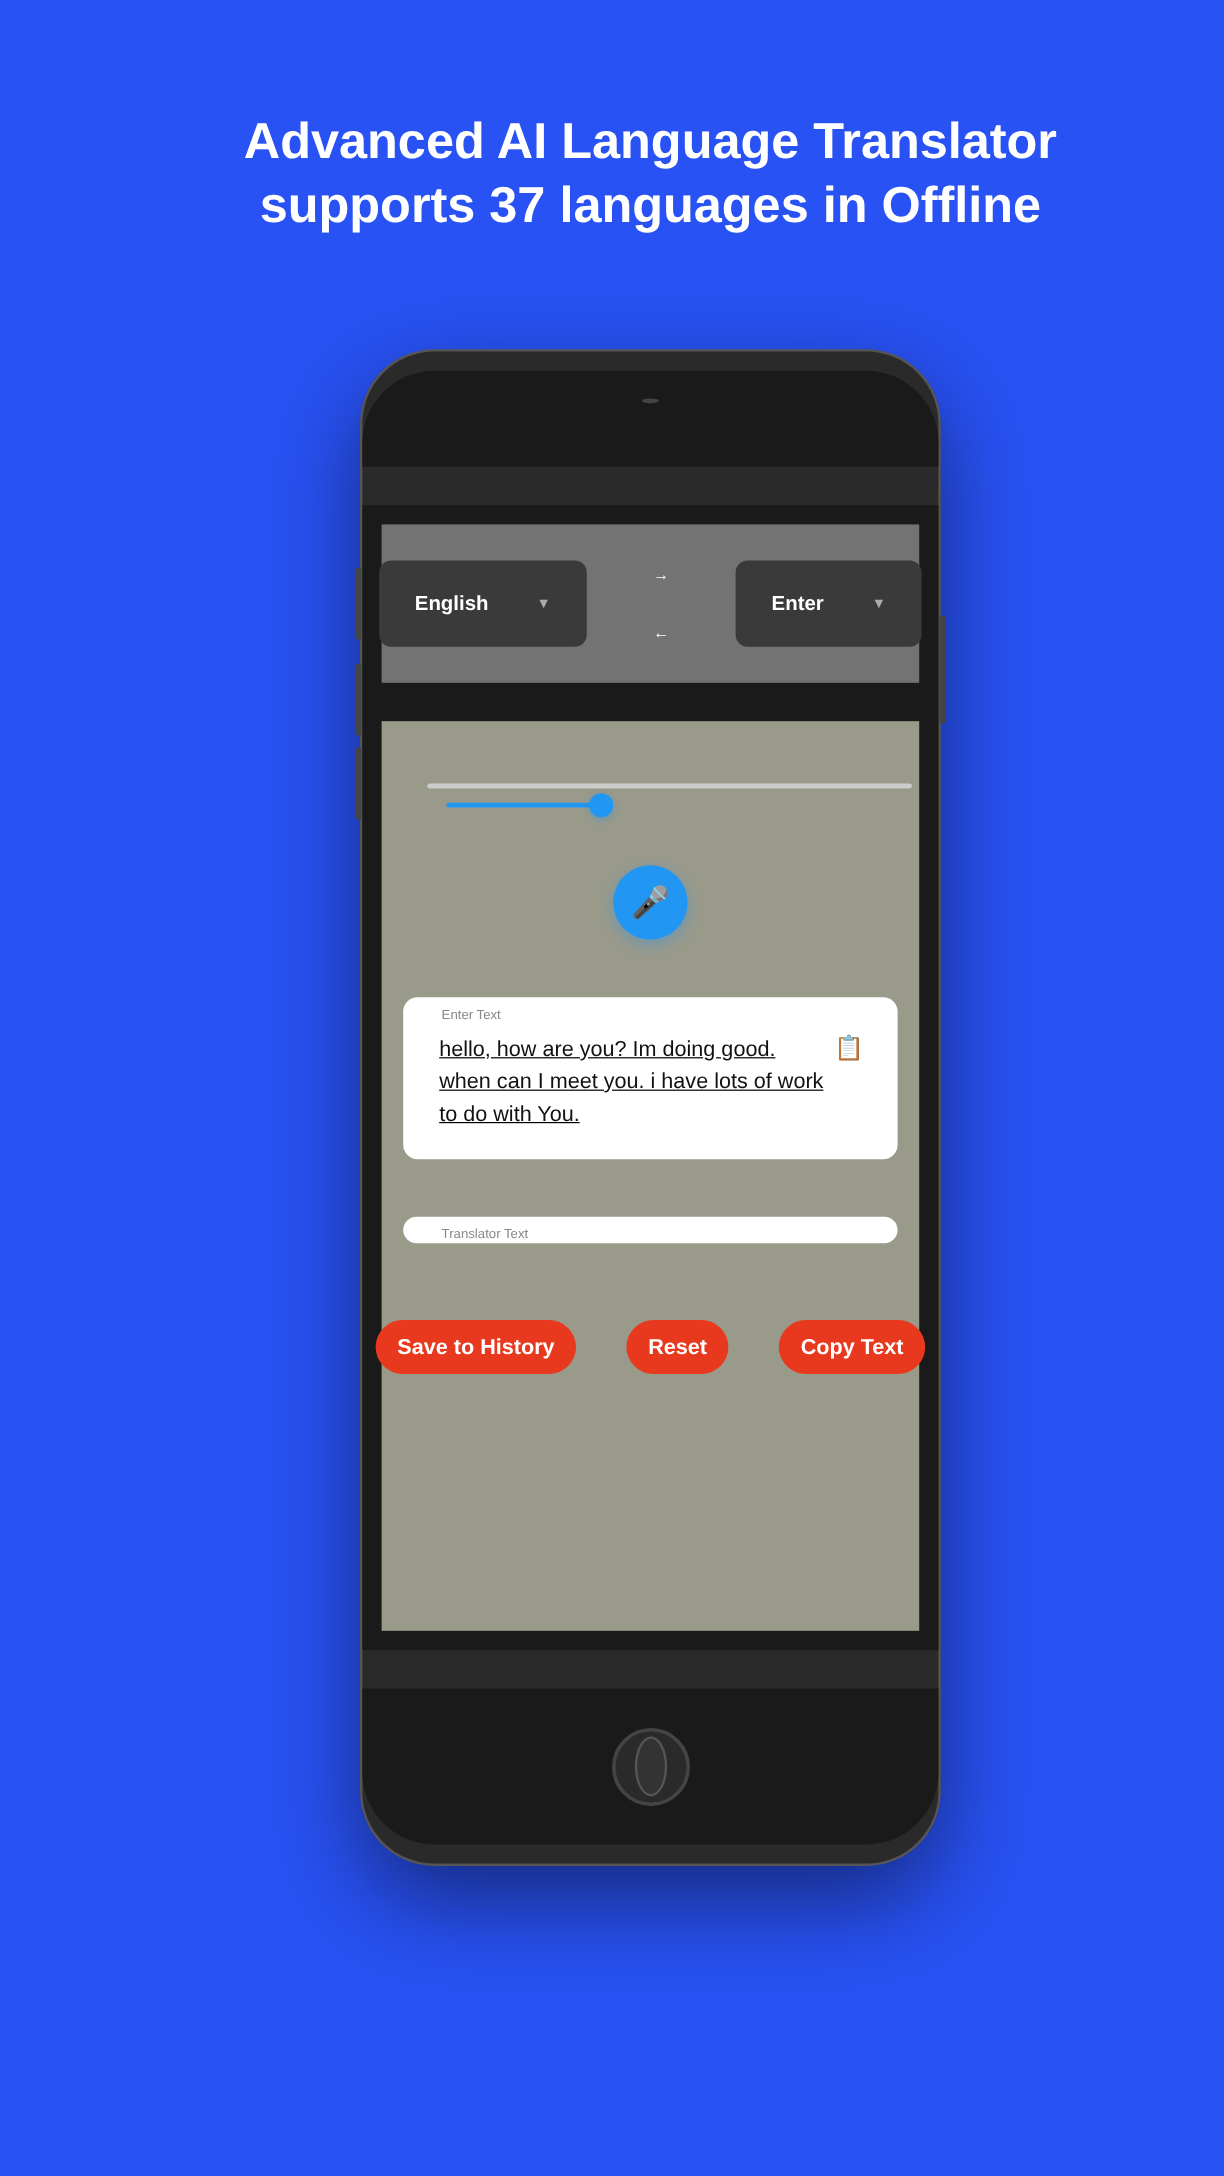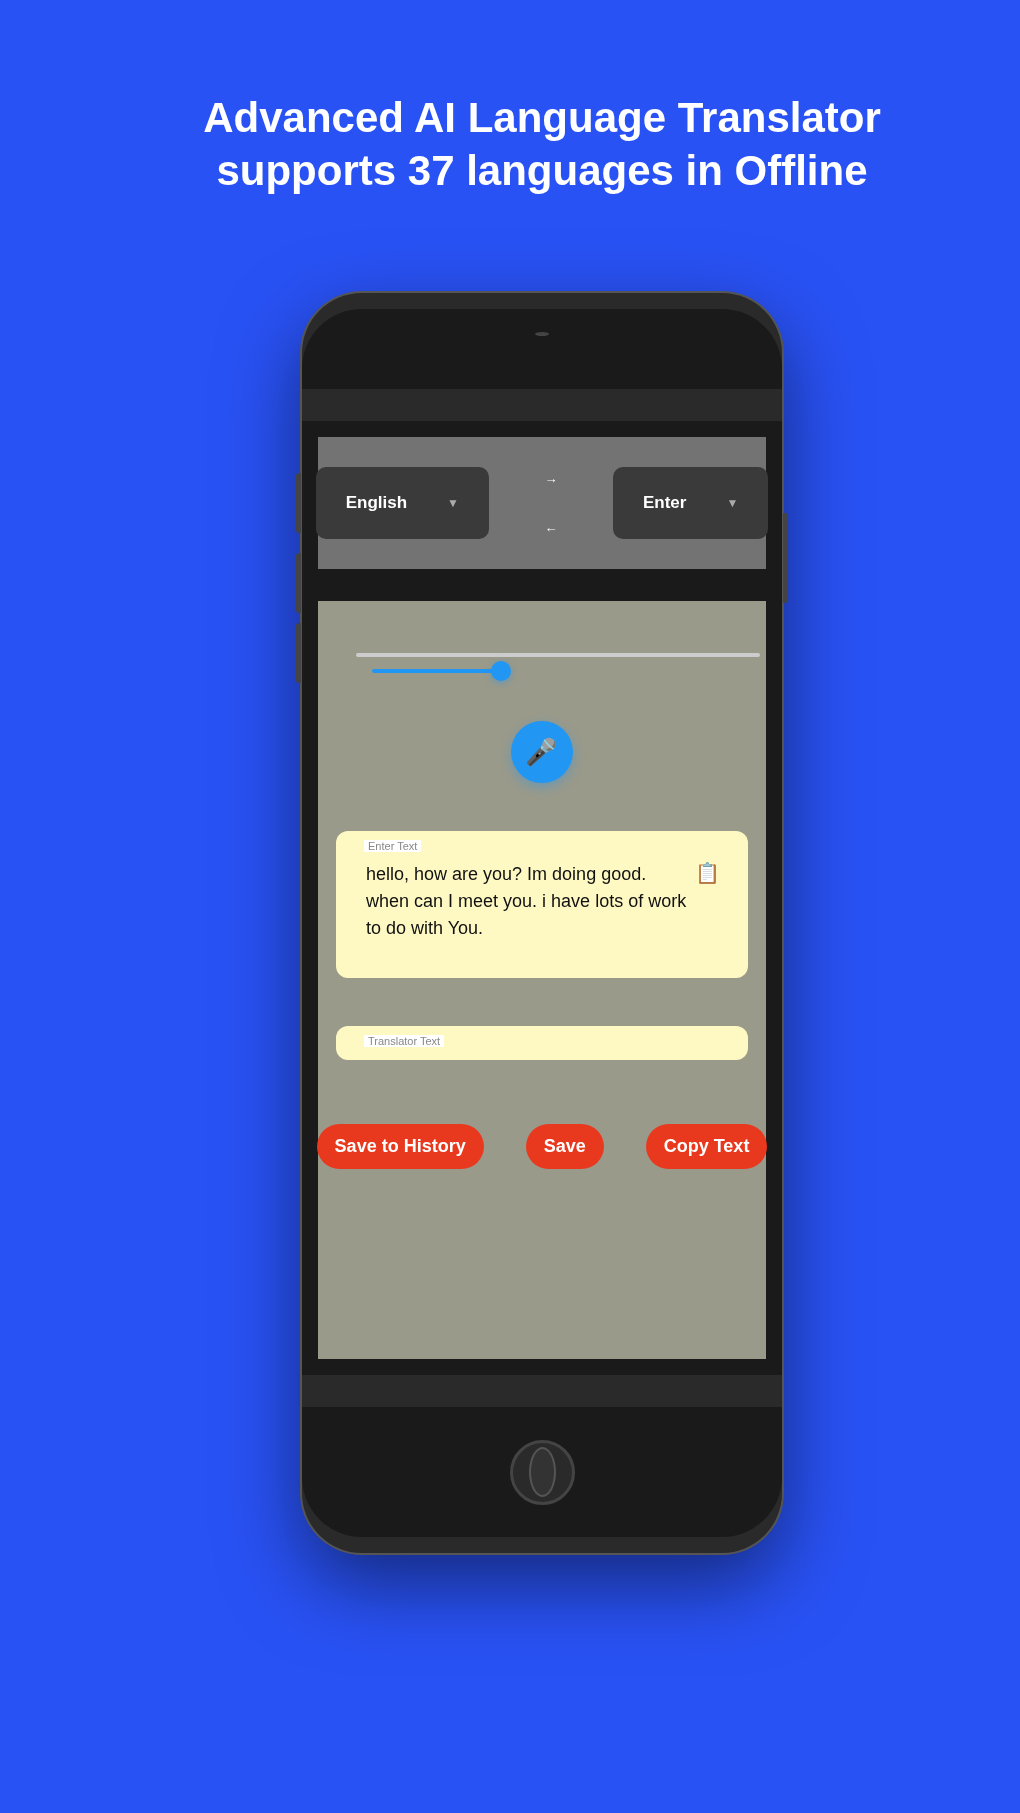--- a/index.html
+++ b/index.html
@@ -206,24 +206,25 @@
       justify-content: center;
       cursor: pointer;
       box-shadow: 0 4px 12px rgba(33,150,243,0.4);
       color: white;
       font-size: 26px;
     }
 
     
     .text-box {
       width: 100%;
-      background: #fef9c3;
+      background: #ffffff;
       border-radius: 12px;
-      padding: 14px 14px 20px 14px;
+      padding: 14px 14px 8px 14px;
       position: relative;
+      text-decoration: underline;
     }
 
     .text-box-label {
       font-size: 11px;
       color: #888;
       position: absolute;
       top: -7px;
       left: 12px;
       background: #ffffff;
       padding: 0 4px;
@@ -348,21 +349,21 @@
         <div class="text-box-content">hello, how are you? Im doing good. when can I meet you. i have lots of work to do with You.</div>
         <span class="clipboard-icon">📋</span>
       </div>
 
       <div class="text-box text-box-translated">
         <span class="text-box-label">Translator Text</span>
       </div>
 
       <div class="action-buttons">
         <button class="action-btn">Save to History</button>
-        <button class="action-btn">Save</button>
+        <button class="action-btn">Reset</button>
         <button class="action-btn">Copy Text</button>
       </div>
 
     </div>
   </div>
 
   <div class="phone-bottom">
     <div class="home-button">
       <div class="home-button-inner"></div>
     </div>

